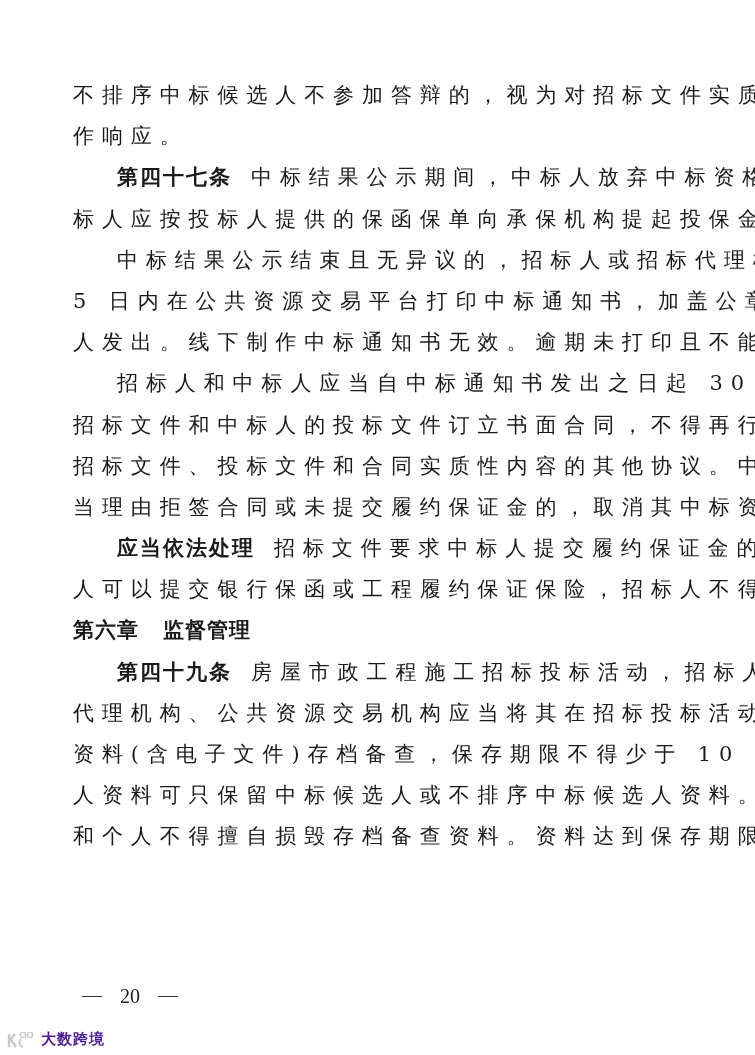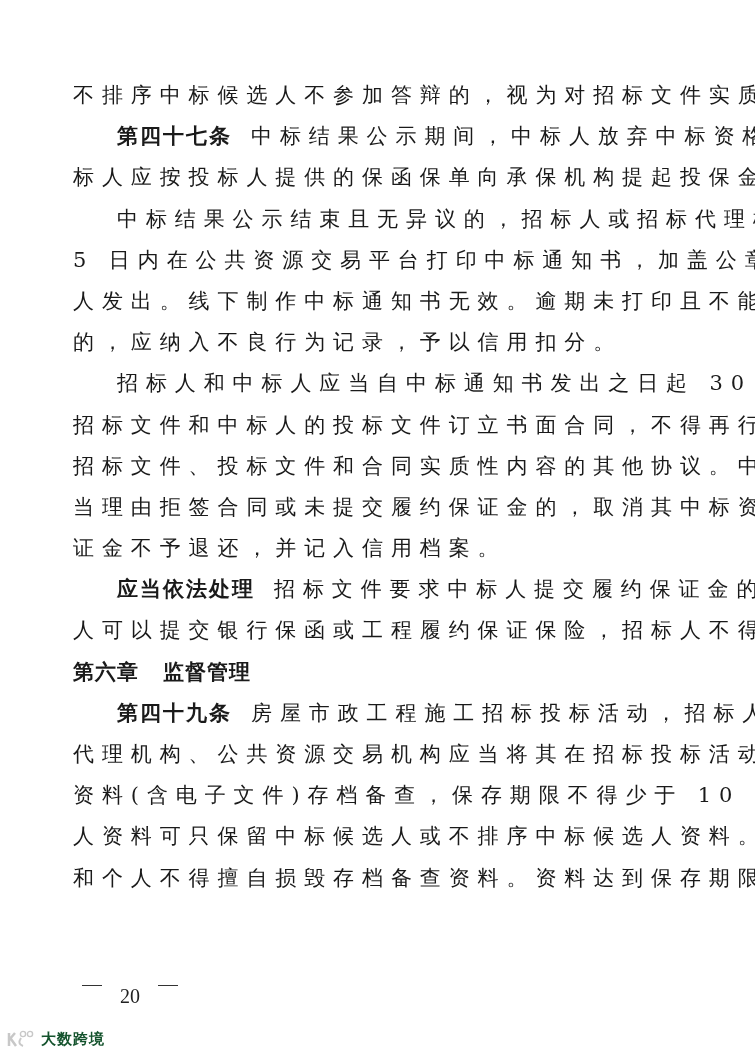--- a/index.html
+++ b/index.html
@@ -56,65 +56,66 @@
     }
     .chapter .gap { display: inline-block; width: 24px; }
     .footer {
       position: absolute;
       left: 82px;
       top: 985px;
       font-family: "Liberation Serif", "DejaVu Serif", serif;
       font-size: 20px;
       color: #222;
       display: flex;
+      align-items: center;
     }
     .footer .dash {
       display: inline-block;
       width: 20px;
       height: 1px;
       background: #333;
     }
     .footer .num { margin: 0 18px; }
     .watermark {
       position: absolute;
       left: 7px;
       top: 1030px;
       display: flex;
-      color: #14532d;
+      align-items: center;
+      color: #4c1d95;
       font-family: "DejaVu Sans", "Liberation Sans", sans-serif;
       font-size: 15px;
       font-weight: bold;
       letter-spacing: 1px;
     }
     .watermark .logo {
       width: 30px;
       height: 18px;
       position: relative;
       margin-right: 4px;
     }
   </style>
 </head>
 <body>
 
 <div class="page">
   <div class="line">不排序中标候选人不参加答辩的，视为对招标文件实质性要求未</div>
+  <div class="line last">作响应。</div>
 
   <div class="line indent"><span class="art">第四十七条</span><span>中标结果公示期间，中标人放弃中标资格的，招</span></div>
   <div class="line">标人应按投标人提供的保函保单向承保机构提起投保金额索赔。</div>
 
   <div class="line indent">中标结果公示结束且无异议的，招标人或招标代理机构应于</div>
   <div class="line">5 日内在公共资源交易平台打印中标通知书，加盖公章后向中标</div>
   <div class="line">人发出。线下制作中标通知书无效。逾期未打印且不能说明理由</div>
-  <div class="line last">的，应纳入不良行为记录，予以信用扣分。</div>
 
   <div class="line indent">招标人和中标人应当自中标通知书发出之日起 30 日内，按照</div>
   <div class="line">招标文件和中标人的投标文件订立书面合同，不得再行订立背离</div>
   <div class="line">招标文件、投标文件和合同实质性内容的其他协议。中标人无正</div>
   <div class="line">当理由拒签合同或未提交履约保证金的，取消其中标资格、投标保</div>
-  <div class="line last">证金不予退还，并记入信用档案。</div>
 
   <div class="line indent"><span class="art">应当依法处理</span><span>招标文件要求中标人提交履约保证金的，中标</span></div>
   <div class="line">人可以提交银行保函或工程履约保证保险，招标人不得拒绝，同时</div>
 
   <div class="chapter"><span>第六章</span><span class="gap"></span><span>监督管理</span></div>
 
   <div class="line indent"><span class="art">第四十九条</span><span>房屋市政工程施工招标投标活动，招标人、招标</span></div>
   <div class="line">代理机构、公共资源交易机构应当将其在招标投标活动中形成的</div>
   <div class="line">资料(含电子文件)存档备查，保存期限不得少于 10 年，其中投标</div>
   <div class="line">人资料可只保留中标候选人或不排序中标候选人资料。任何单位</div>

